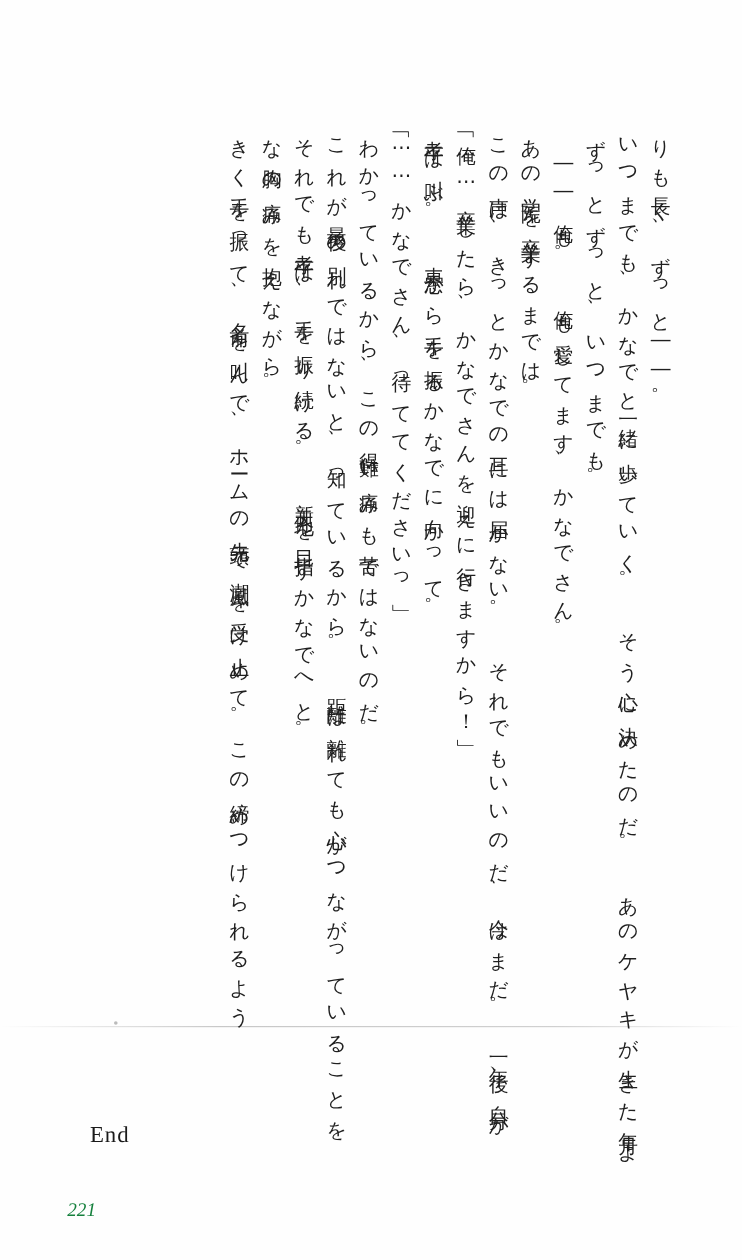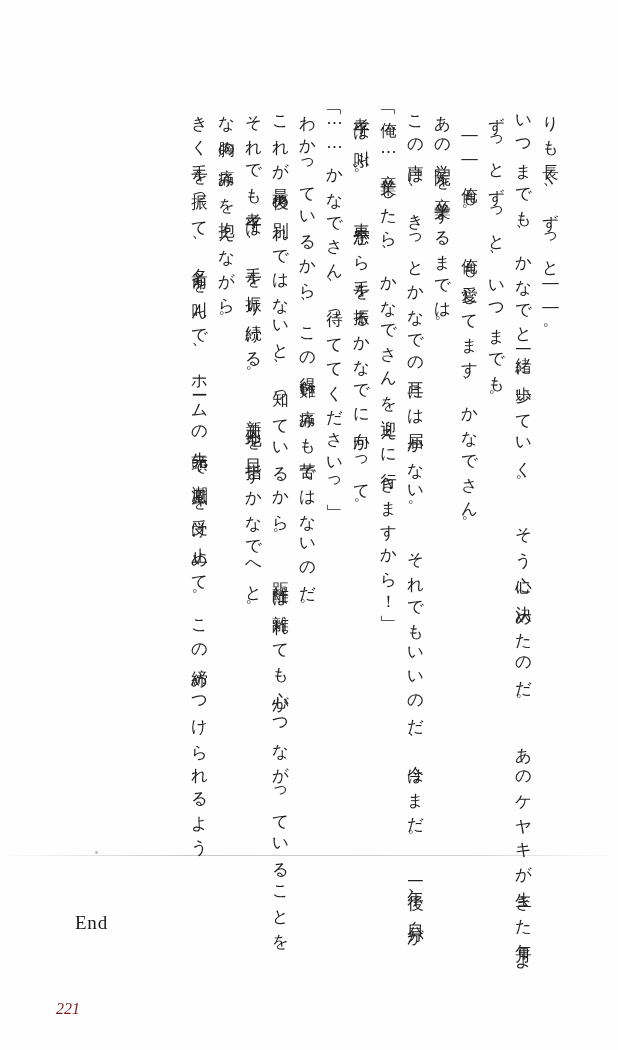--- a/index.html
+++ b/index.html
@@ -80,36 +80,36 @@
     height: 100%;
     margin-left: 10.5px;
     white-space: pre;
   }
   .col:first-child { margin-left: 0; }
 
   
   .end-mark {
     position: absolute;
     left: 75px;
-    top: 912px;
+    top: 936px;
     font-family: "Liberation Serif", serif;
     font-size: 19px;
     letter-spacing: 0.04em;
     color: #1a1a1a;
   }
 
   
   .folio {
     position: absolute;
     left: 56px;
     top: 1000px;
     font-family: "Liberation Serif", serif;
     font-style: italic;
     font-size: 16px;
-    color: #7f1d1d;
+    color: #15803d;
   }
 </style>
 </head>
 <body>
 
 <div class="page">
 
   <div class="scan-line"></div>
   <div class="scan-dot"></div>
 

